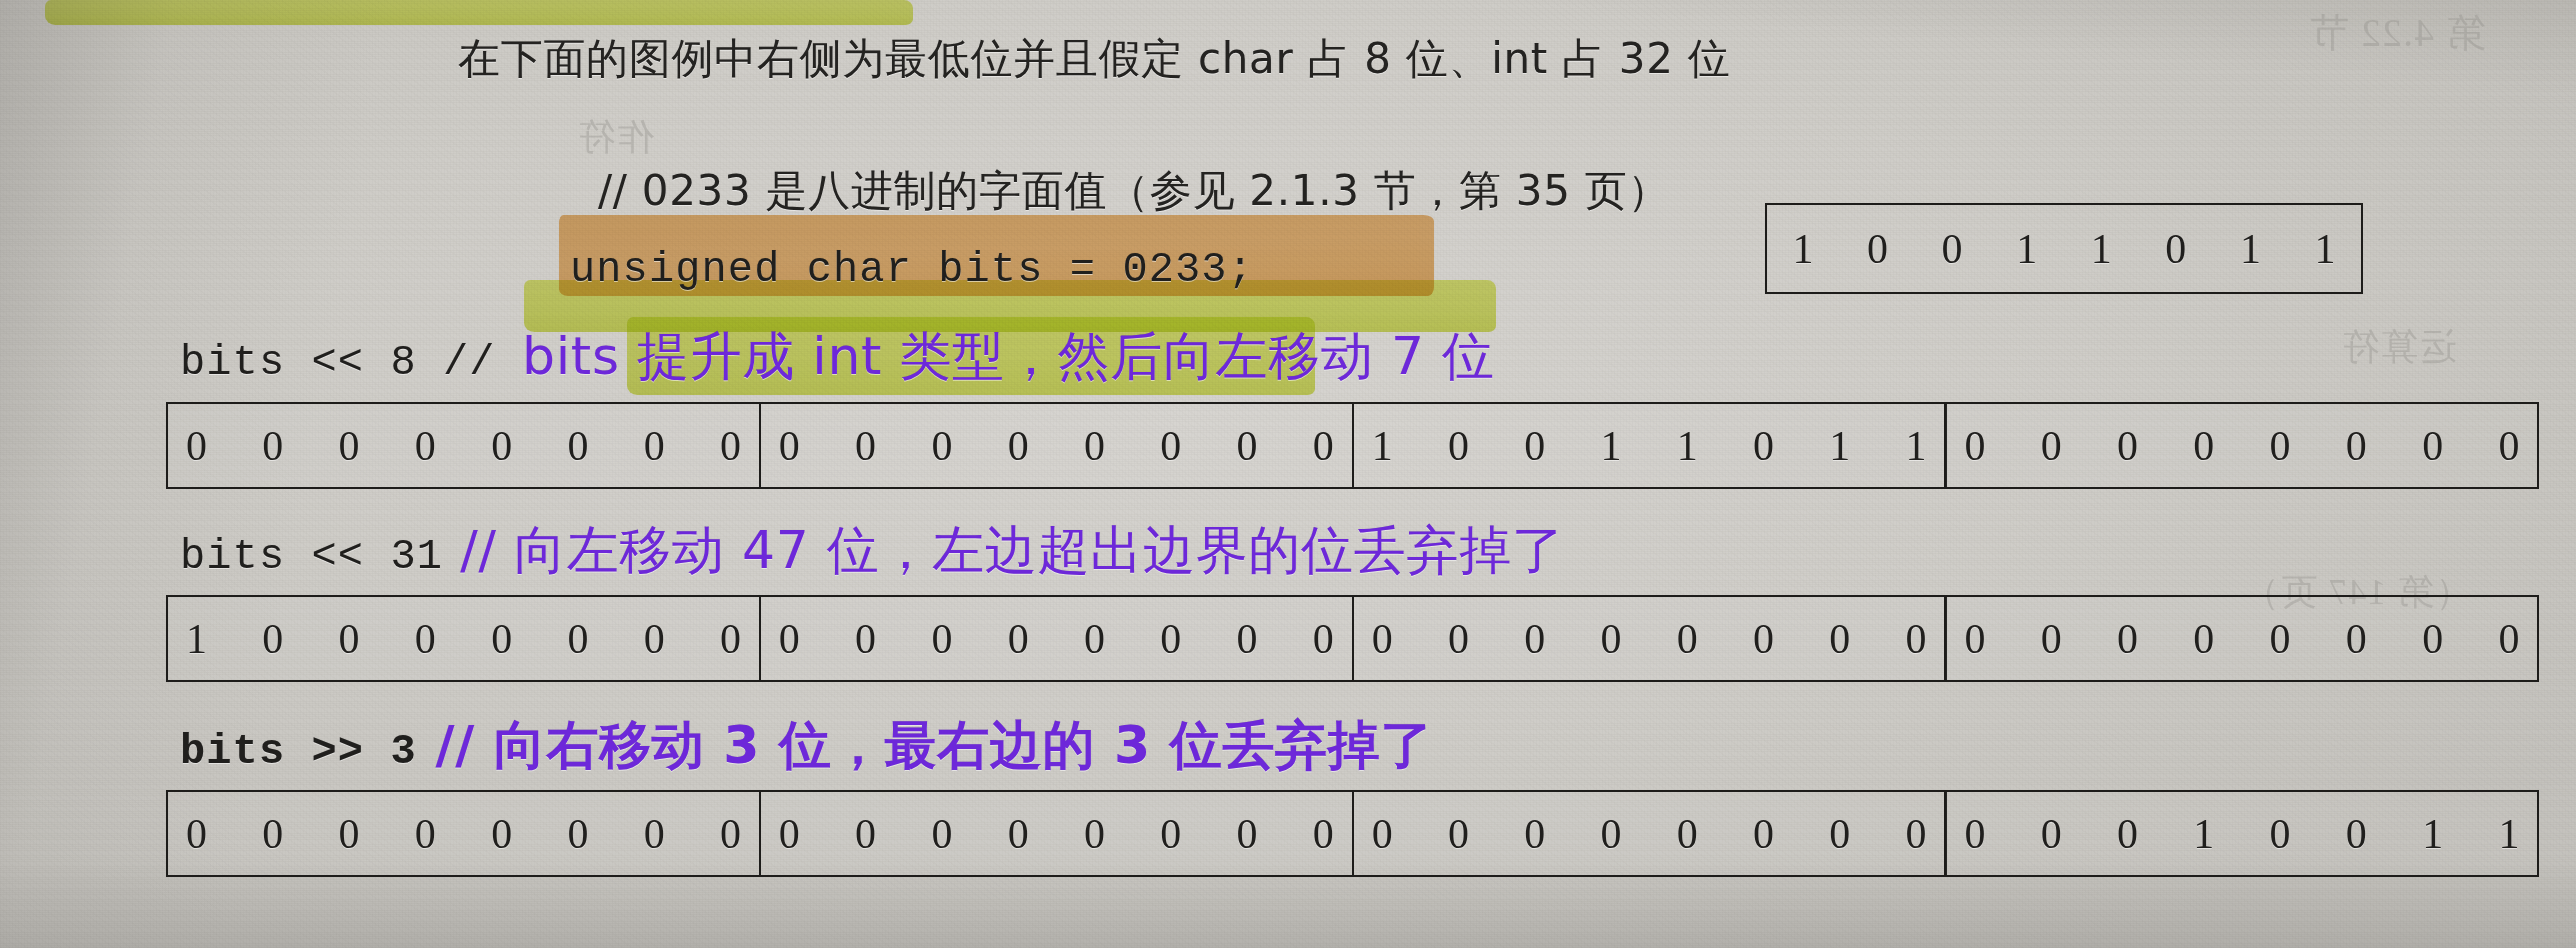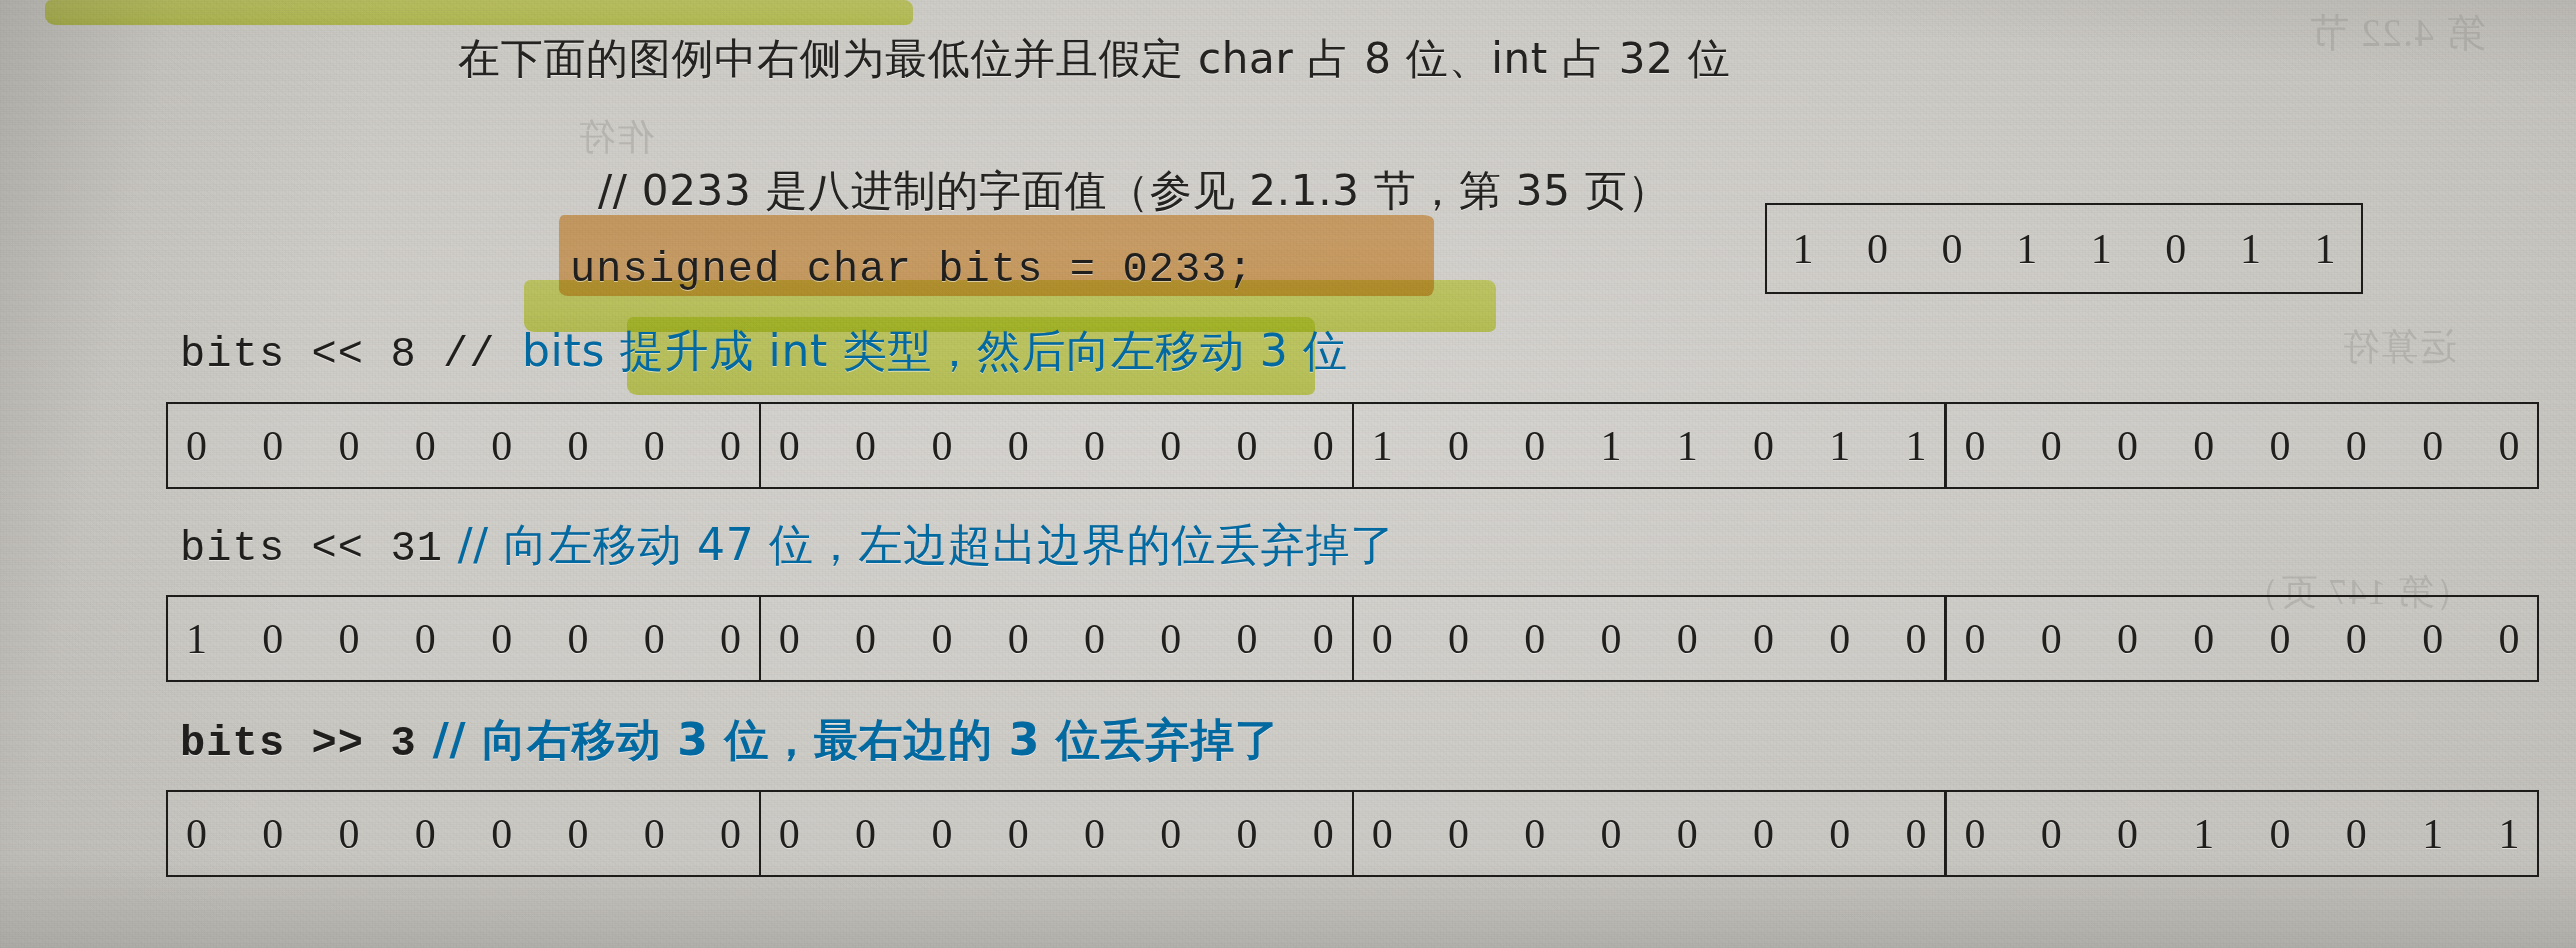--- a/index.html
+++ b/index.html
@@ -73,21 +73,21 @@
     font-size:42px;color:#242321;
     letter-spacing:0.7px;
     text-align:center;
   }
 
   .codeline{
     font-family:"Liberation Mono","DejaVu Sans Mono",monospace;
     font-size:42px;color:#201f1d;letter-spacing:1.1px;
   }
   .cmtline{
-    font-size:44px;color:#0369a1;letter-spacing:0.7px;
+    font-size:52px;color:#6d28d9;letter-spacing:0.7px;
   }
 
   
   .bitrow{
     position:absolute;
     display:flex;
     align-items:stretch;
   }
   .byte{
     border:2.2px solid #1d1c1a;
@@ -137,21 +137,21 @@
   <span class="bit">0</span>
   <span class="bit">0</span>
   <span class="bit">1</span>
   <span class="bit">1</span>
   <span class="bit">0</span>
   <span class="bit">1</span>
   <span class="bit">1</span>
 </div>
 
 <div class="ink" style="left:180px;top:322px;">
-  <span class="codeline">bits &lt;&lt; 8</span><span class="codeline">  //  </span><span class="cmtline han">bits 提升成 int 类型</span><span class="cmtline han">，然后向左移动 3 位</span>
+  <span class="codeline">bits &lt;&lt; 8</span><span class="codeline">  //  </span><span class="cmtline han">bits 提升成 int 类型</span><span class="cmtline han">，然后向左移动 7 位</span>
 </div>
 
 <div class="bitrow" style="left:166px;top:402px;width:2380px;height:87px;">
   <div class="byte" style="width:25%;padding:0 18px;">
     <span class="bit">0</span>
     <span class="bit">0</span>
     <span class="bit">0</span>
     <span class="bit">0</span>
     <span class="bit">0</span>
     <span class="bit">0</span>

